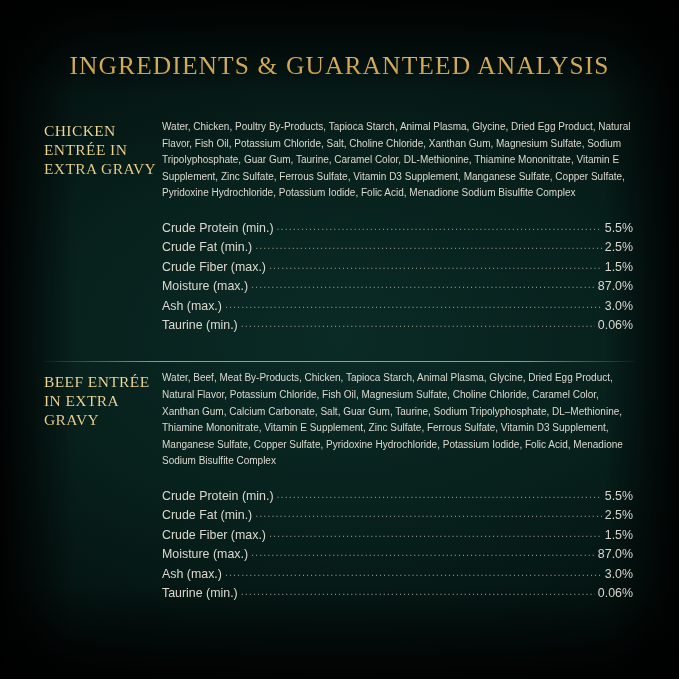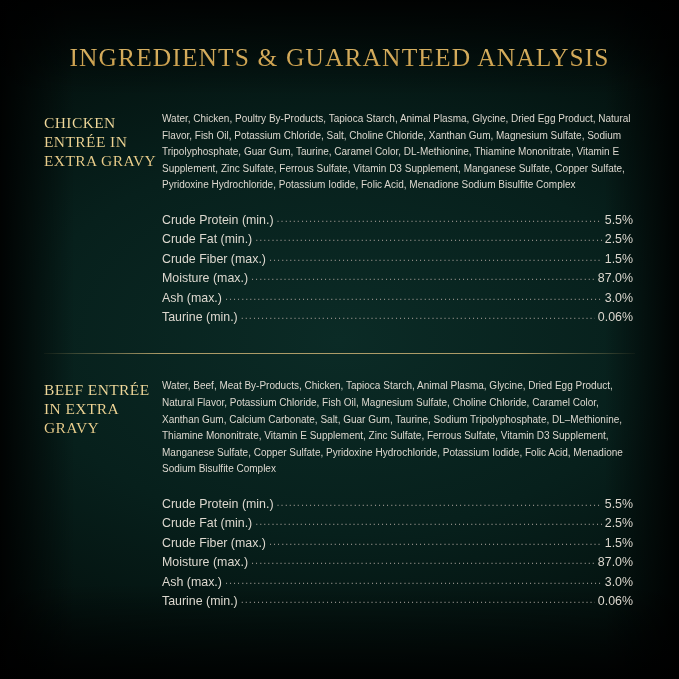--- a/index.html
+++ b/index.html
@@ -13,21 +13,21 @@
     font-family: "Liberation Sans", sans-serif;
     overflow: hidden;
   }
   .page {
     position: relative;
     width: 679px;
     height: 679px;
     background:
       radial-gradient(ellipse 120% 75% at 50% 50%, #0b2b26 0%, #07201c 38%, #041310 62%, #000000 88%);
     box-sizing: border-box;
-    padding: 0 30px;
+    padding: 8px 30px;
   }
   .page::after {
     content: "";
     position: absolute;
     inset: 0;
     pointer-events: none;
     background:
       linear-gradient(to bottom, rgba(0,0,0,0.85) 0%, rgba(0,0,0,0) 14%, rgba(0,0,0,0) 86%, rgba(0,0,0,0.85) 100%),
       linear-gradient(to right, rgba(0,0,0,0.9) 0%, rgba(0,0,0,0) 11%, rgba(0,0,0,0) 89%, rgba(0,0,0,0.9) 100%);
   }
@@ -47,21 +47,21 @@
     font-family: "Liberation Serif", serif;
   }
   .section {
     position: relative;
     z-index: 2;
     display: flex;
     margin-top: 38px;
     padding: 0 16px 0 14px;
   }
   .section.second {
-    margin-top: 24px;
+    margin-top: 8px;
   }
   .divider {
     position: relative;
     z-index: 2;
     height: 1px;
     margin: 26px 14px 0 14px;
     background: linear-gradient(to right, rgba(201,158,80,0.05), rgba(226,194,126,0.75) 20%, rgba(226,194,126,0.75) 80%, rgba(201,158,80,0.05));
   }
   .variant-name {
     width: 118px;

